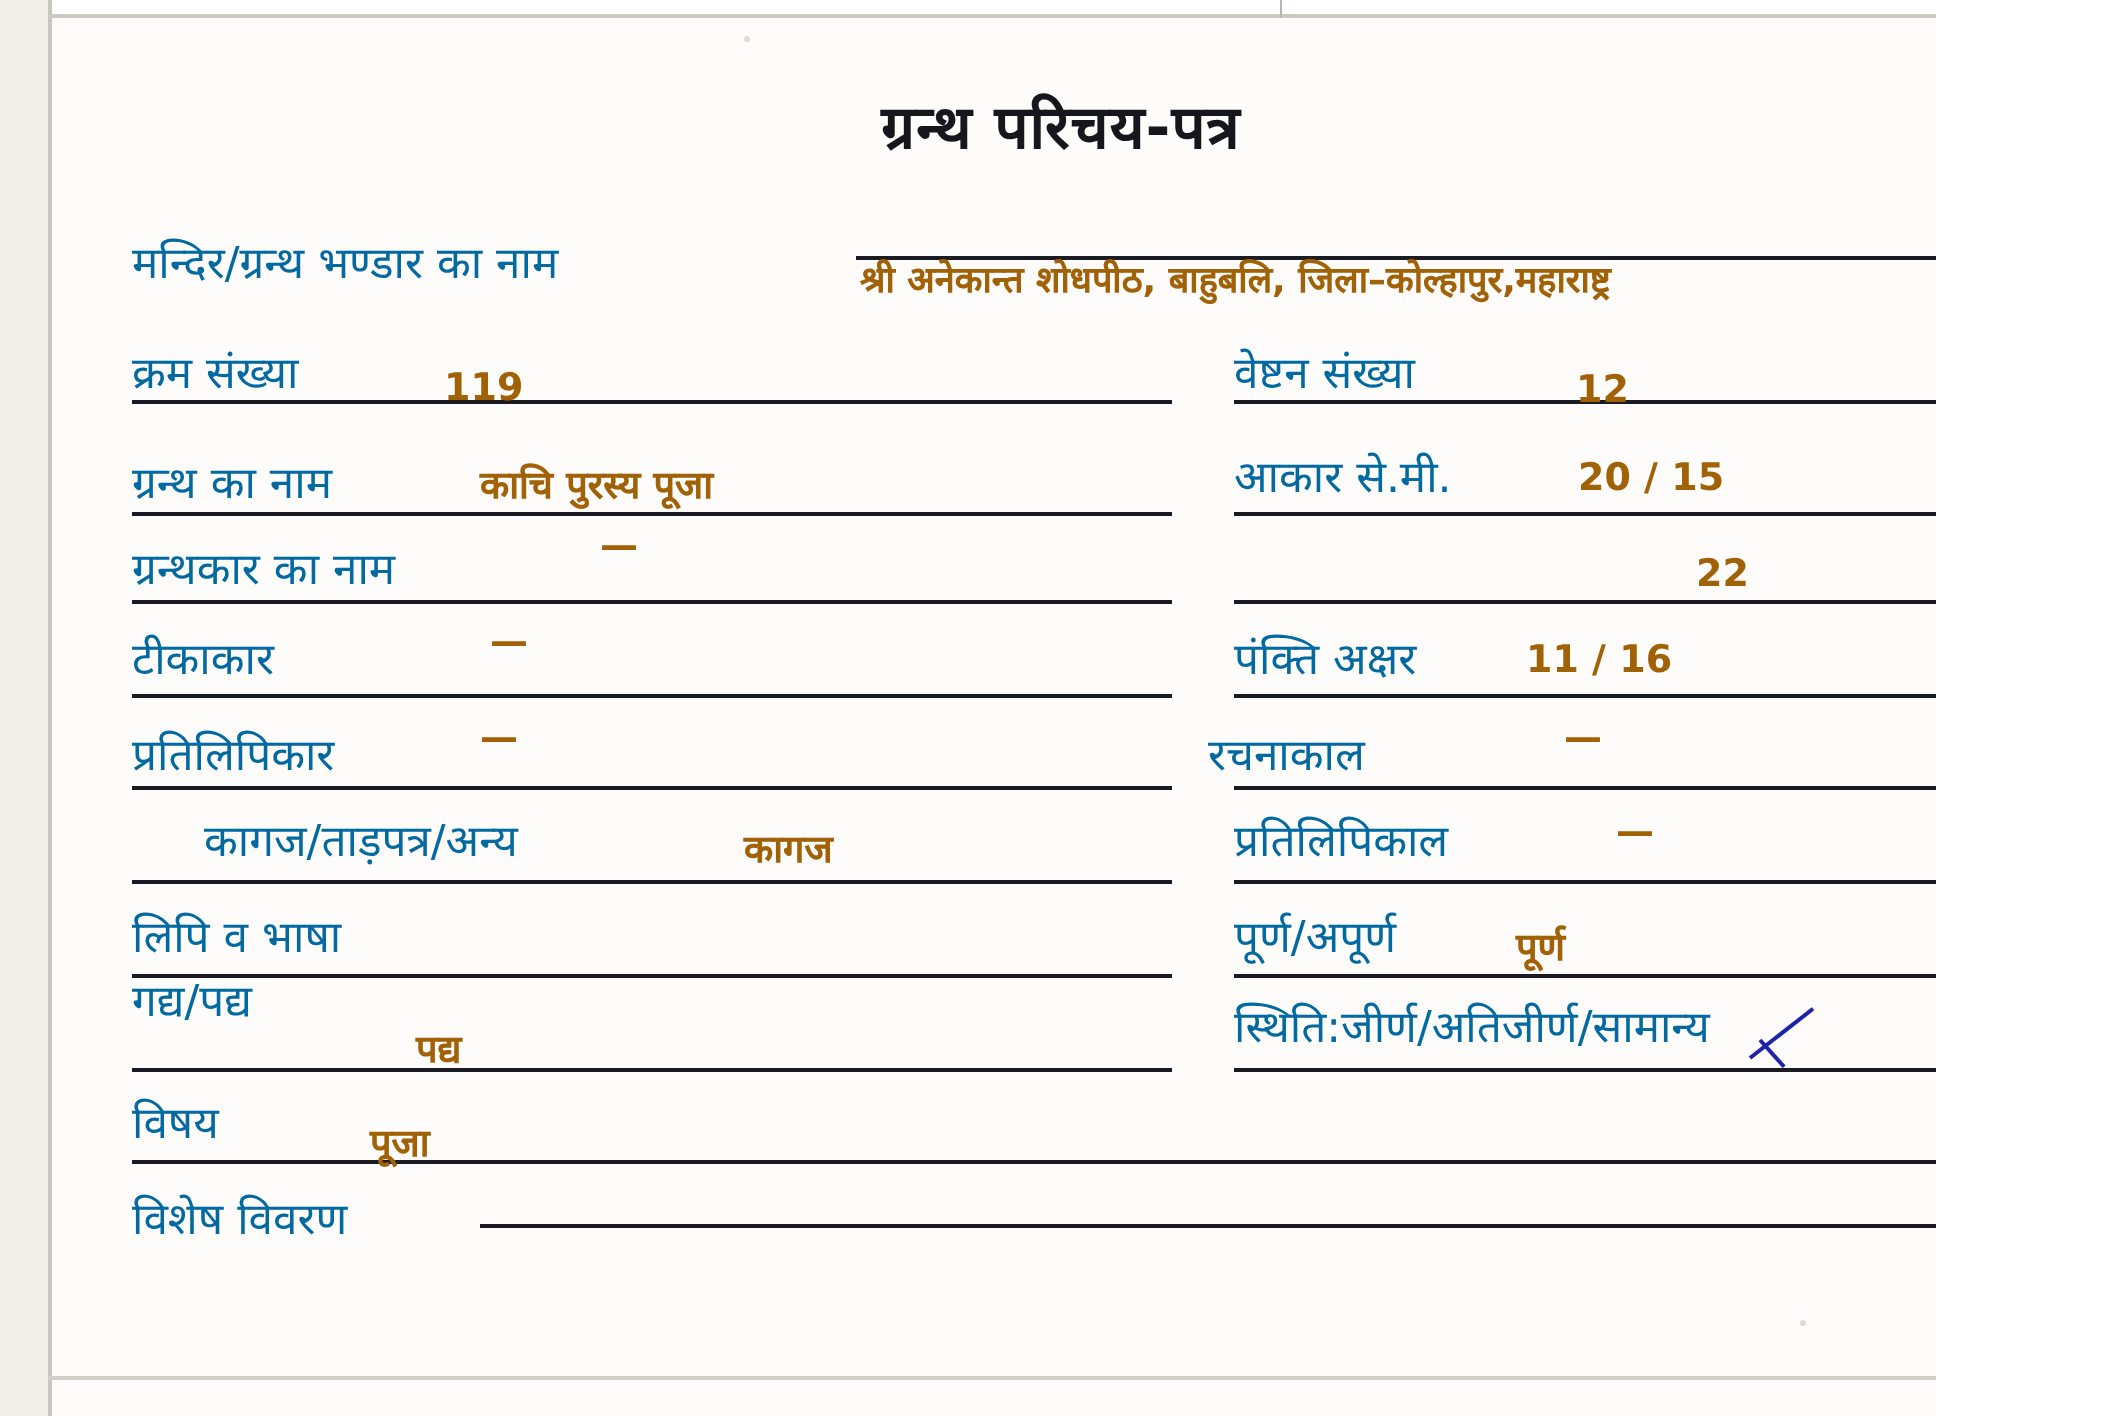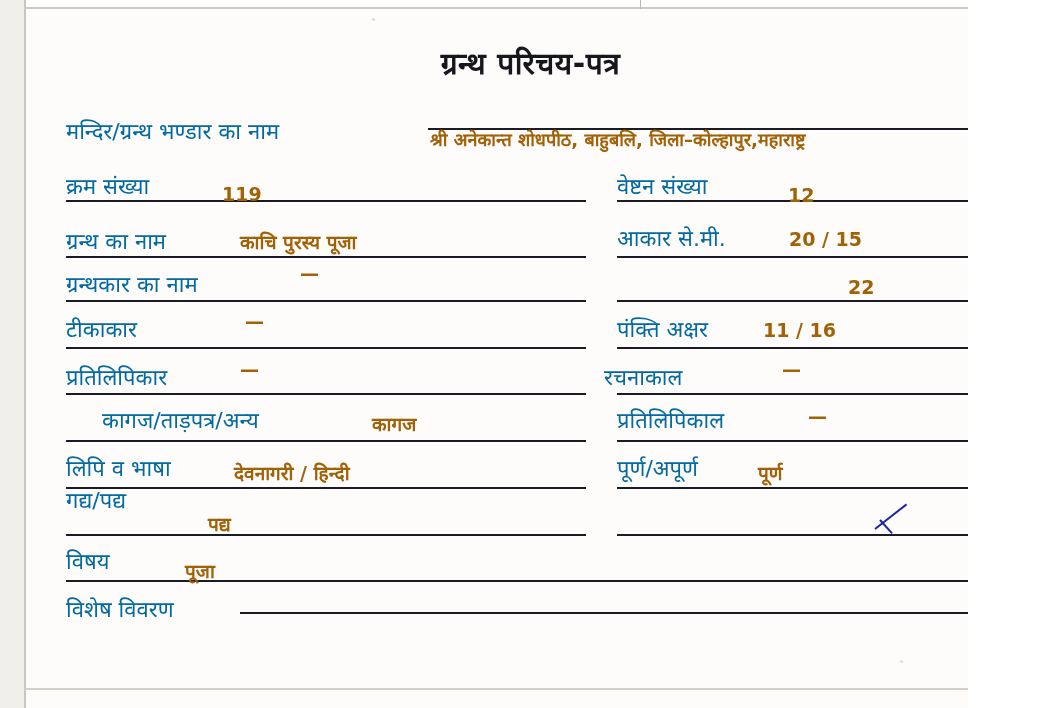--- a/index.html
+++ b/index.html
@@ -141,21 +141,20 @@
   <div class="lbl" style="left:66px; top:361px;">प्रतिलिपिकार</div>
   <div class="rule" style="left:66px; top:393px; width:520px;"></div>
   <div class="hw dash" style="left:240px; top:358px;">—</div>
 
   <div class="lbl" style="left:66px; top:404px;margin-left:36px;">कागज/ताड़पत्र/अन्य</div>
   <div class="rule" style="left:66px; top:440px; width:520px;"></div>
   <div class="hw" style="left:324px; top:411px;margin-left:48px;">कागज</div>
 
   <div class="lbl" style="left:66px; top:452px;">लिपि व भाषा</div>
   <div class="rule" style="left:66px; top:487px; width:520px;"></div>
-  <div class="hw" style="left:234px; top:460px;">देवनागरी / हिन्दी</div>
 
   <div class="lbl" style="left:66px; top:484px;">गद्य/पद्य</div>
   <div class="rule" style="left:66px; top:534px; width:520px;"></div>
   <div class="hw" style="left:208px; top:511px;">पद्य</div>
 
   <div class="lbl" style="left:66px; top:545px;">विषय</div>
   <div class="rule" style="left:66px; top:580px; width:920px;"></div>
   <div class="hw" style="left:185px; top:558px;">पूजा</div>
 
   <div class="lbl" style="left:66px; top:593px;">विशेष विवरण</div>
@@ -182,17 +181,18 @@
   <div class="hw dash" style="left:782px; top:358px;">—</div>
 
   <div class="lbl" style="left:617px; top:404px;">प्रतिलिपिकाल</div>
   <div class="rule" style="left:617px; top:440px; width:369px;"></div>
   <div class="hw dash" style="left:808px; top:405px;">—</div>
 
   <div class="lbl" style="left:617px; top:452px;">पूर्ण/अपूर्ण</div>
   <div class="rule" style="left:617px; top:487px; width:369px;"></div>
   <div class="hw" style="left:758px; top:460px;">पूर्ण</div>
 
+  <div class="lbl" style="left:617px; top:497px;">स्थिति:जीर्ण/अतिजीर्ण/सामान्य</div>
   <div class="rule" style="left:617px; top:534px; width:369px;"></div>
   <div class="strike" style="left:875px; top:528px; width:40px; transform: rotate(-38deg);"></div>
   <div class="strike" style="left:880px; top:519px; width:18px; transform: rotate(48deg);"></div>
 
 </div>
 
 </body></html>

